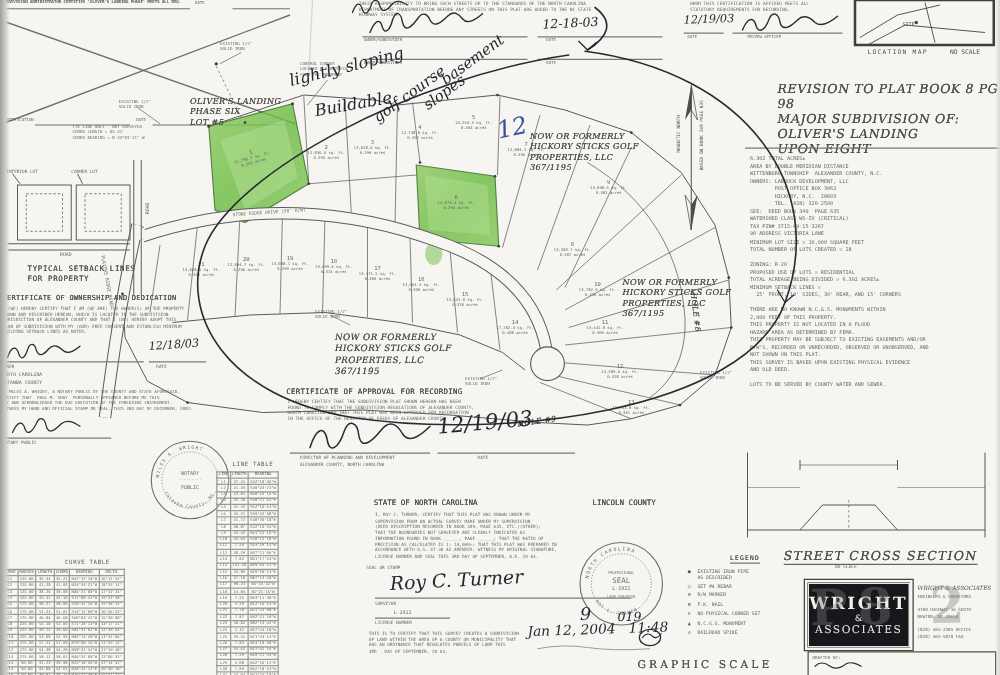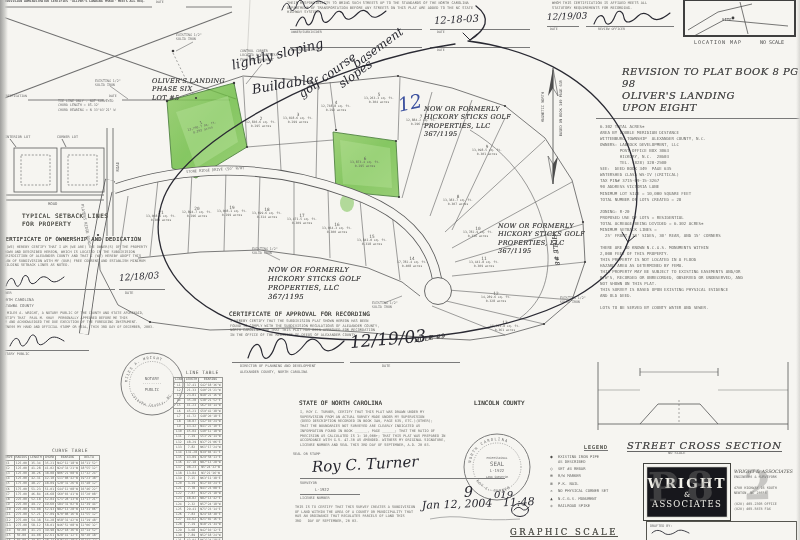--- a/index.html
+++ b/index.html
@@ -247,20 +247,21 @@
   <div class="rule" style="left:586px;top:26px;width:88px;"></div>
   <div class="abs m t3" style="left:550px;top:28px;">DATE</div>
   <div class="abs m t3" style="left:598px;top:28px;">REVIEW OFFICER</div>
 
   <div class="abs m" style="left:722px;top:17px;font-size:4px;color:#4c4c4c;">SITE</div>
   <div class="abs m t5" style="left:694px;top:39px;letter-spacing:1px;color:#4c4c4c;">LOCATION MAP</div>
   <div class="abs m t5" style="left:760px;top:39px;color:#4c4c4c;">NO SCALE</div>
 
   <div class="abs s fuzz" style="left:622px;top:66px;font-size:10px;line-height:12px;letter-spacing:.5px;">
     <div>REVISION TO PLAT BOOK 8 PG 98</div>
+    <div>MAJOR SUBDIVISION OF:</div>
     <div>OLIVER'S LANDING</div>
     <div>UPON EIGHT</div>
   </div>
   <div class="rule" style="left:596px;top:118px;width:204px;"></div>
 
   <div class="abs" style="left:600px;top:124px;width:200px;">
 
   <div class="m note">6.302 TOTAL ACRES±</div>
       <div class="m note">AREA BY DOUBLE MERIDIAN DISTANCE</div>
       <div class="m note">WITTENBURG TOWNSHIP  ALEXANDER COUNTY, N.C.</div>
@@ -888,21 +889,21 @@
   <div class="rule" style="left:300px;top:494px;width:60px;"></div>
   <div class="abs m t35" style="left:300px;top:496px;">LICENSE NUMBER</div>
   <div class="abs" style="left:295px;top:505px;">
 
   <div class="m cl" style="font-size:3.5px;line-height:4.7px;min-height:4.7px;">THIS IS TO CERTIFY THAT THIS SURVEY CREATES A SUBDIVISION</div>
       <div class="m cl" style="font-size:3.5px;line-height:4.7px;min-height:4.7px;">OF LAND WITHIN THE AREA OF A COUNTY OR MUNICIPALITY THAT</div>
       <div class="m cl" style="font-size:3.5px;line-height:4.7px;min-height:4.7px;">HAS AN ORDINANCE THAT REGULATES PARCELS OF LAND THIS</div>
       <div class="m cl" style="font-size:3.5px;line-height:4.7px;min-height:4.7px;">3RD   DAY OF SEPTEMBER, 20 03.</div>
     </div>
 
-  <div class="abs fuzz" style="left:510px;top:527px;font-family:'DejaVu Serif',serif;font-size:8.5px;letter-spacing:2.5px;color:#55554f;text-decoration:underline;">GRAPHIC SCALE</div>
+  <div class="abs fuzz" style="left:510px;top:527px;font-family:'DejaVu Serif',serif;font-size:8.5px;letter-spacing:2.5px;color:#55554f;">GRAPHIC SCALE</div>
 
   <div class="abs m fuzz" style="left:584px;top:444px;font-size:5px;letter-spacing:1px;color:#55554f;border-bottom:0.7px solid #777;">LEGEND</div>
   <div class="abs" style="left:548px;top:455px;width:110px;">
 
       <div class="litem">
         <span class="lsym">●</span>
         <span class="pre">EXISTING IRON PIPE
 AS DESCRIBED</span>
       </div>
 

